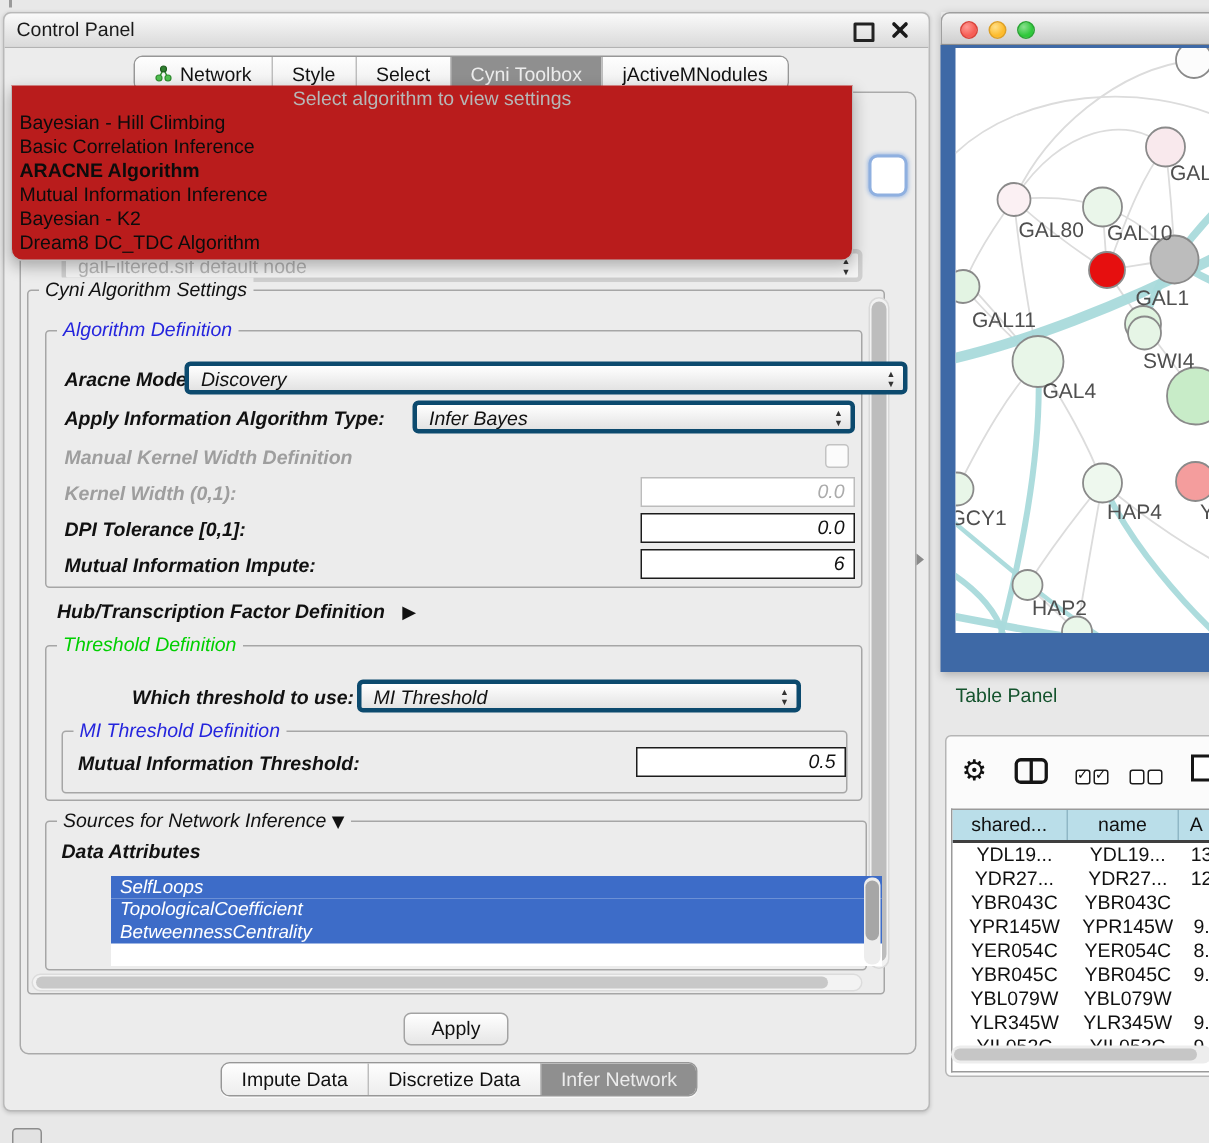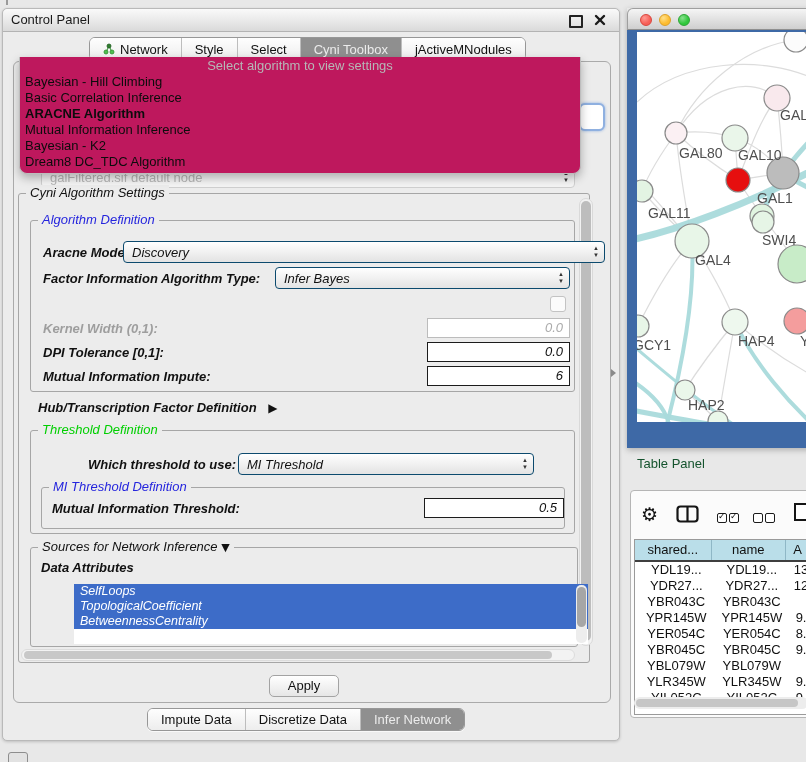--- a/index.html
+++ b/index.html
@@ -23,28 +23,28 @@
   .seg .s{display:flex;align-items:center;gap:5px;padding:0 13px;font-size:13px;color:#111;
           background:linear-gradient(#fefefe,#ededed);border-left:1px solid #bdbdbd;white-space:nowrap;}
   .seg .s:first-child{border-left:none;}
   .seg .s.active{background:var(--active-tab-gray,#8f8f8f);color:#ececec;}
 
   .main-panel{position:absolute;left:10px;top:52px;width:596px;height:640px;background:#ececec;
               border:1px solid #aaaaaa;border-radius:6px;}
 
   
   .combo{position:absolute;height:22px;background:linear-gradient(#ffffff,#e3e3e3);
-         border:1px solid #0c4a6e;border-radius:4px;display:flex;align-items:center;
+         border:3px solid #0c4a6e;border-radius:4px;display:flex;align-items:center;
          padding:0 20px 0 8px;box-sizing:border-box;}
   .combo .arrows{position:absolute;right:5px;top:3px;display:flex;flex-direction:column;
                  font-size:6px;line-height:7px;color:#333;}
   .combo.ghost{background:#f4f4f4;border-color:#cfcfcf;color:#b6b6b6;}
 
   
-  .algo-dropdown{position:absolute;left:16px;top:48px;width:560px;background:#be185d;
+  .algo-dropdown{position:absolute;left:4px;top:48px;width:560px;background:#b91c1c;
                  border:1px solid #bdbdbd;border-top:none;border-radius:0 0 8px 8px;z-index:40;
                  box-shadow:0 4px 10px rgba(0,0,0,.28);padding-bottom:3px;}
   .dd-prompt{height:17px;line-height:17px;text-align:center;color:#b7b7b7;}
   .dd-item{height:16px;line-height:16px;padding-left:5px;color:#0c0c0c;}
   .dd-item.hl{font-weight:bold;}
 
   .focus-cap{position:absolute;left:576px;top:94px;width:22px;height:24px;background:#fff;
              border:2px solid #8fb0e0;border-radius:6px;box-shadow:0 0 3px #8fb0e0;z-index:6;}
 
   
@@ -184,29 +184,30 @@
 
         <span class="lbl" style="left:12px;top:24px;">Aracne Mode:</span>
         <div class="combo" style="left:92px;top:20px;width:482px;">
           <span>Discovery</span>
           <div class="arrows">
               <span>▲</span>
               <span>▼</span>
             </div>
         </div>
 
-        <span class="lbl" style="left:12px;top:50px;">Factor Information Algorithm Type:</span>
+        <span class="lbl" style="left:12px;top:50px;">Apply Information Algorithm Type:</span>
         <div class="combo" style="left:244px;top:46px;width:295px;">
           <span>Infer Bayes</span>
           <div class="arrows">
               <span>▲</span>
               <span>▼</span>
             </div>
         </div>
 
+        <span class="lbl dis" style="left:12px;top:76px;">Manual Kernel Width Definition</span>
         <div class="checkbox" style="left:519px;top:75px;"></div>
 
         <span class="lbl dis" style="left:12px;top:100px;">Kernel Width (0,1):</span>
         <div class="field dis" style="left:396px;top:97px;width:143px;">0.0</div>
 
         <span class="lbl" style="left:12px;top:124px;">DPI Tolerance [0,1]:</span>
         <div class="field" style="left:396px;top:121px;width:143px;">0.0</div>
 
         <span class="lbl" style="left:12px;top:148px;">Mutual Information Impute:</span>
         <div class="field" style="left:396px;top:145px;width:143px;">6</div>

